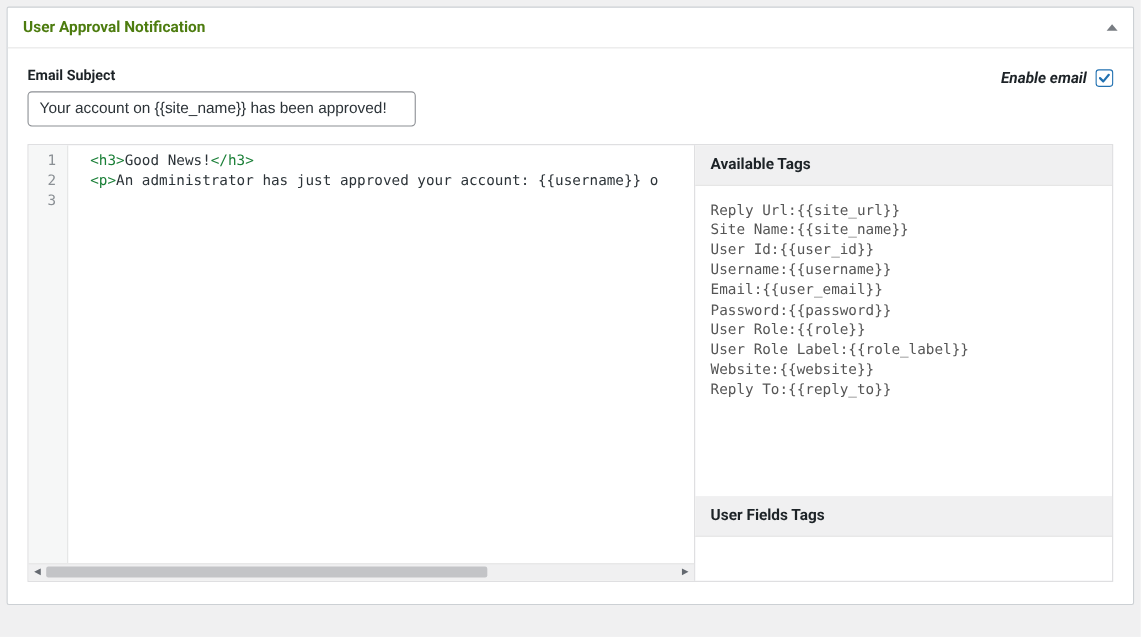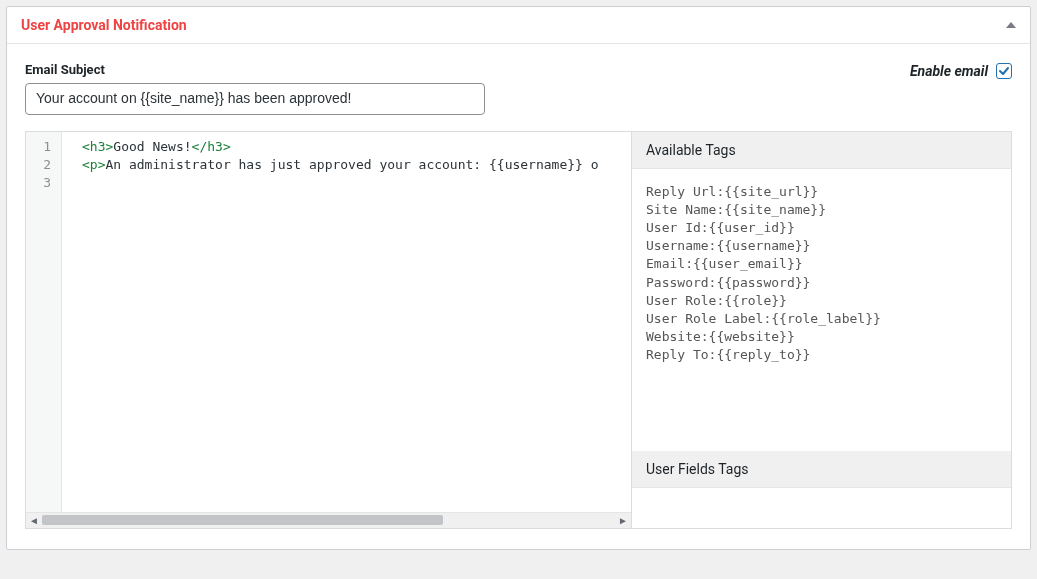--- a/index.html
+++ b/index.html
@@ -18,21 +18,21 @@
     .panel-header {
       display: flex;
       justify-content: space-between;
       align-items: center;
       padding: 10px 14px;
       border-bottom: 1px solid #e5e5e5;
     }
     .panel-title {
       font-size: 14px;
       font-weight: 700;
-      color: #ef4444;
+      color: #4d7c0f;
     }
     .collapse-icon {
       width: 0; height: 0;
       border-left: 5px solid transparent;
       border-right: 5px solid transparent;
       border-bottom: 6px solid #787c82;
     }
     .panel-body {
       padding: 18px 18px 20px 18px;
     }
@@ -43,21 +43,21 @@
       margin-bottom: 16px;
       gap: 20px;
     }
     .subject-block label {
       display: block;
       font-weight: 700;
       margin-bottom: 6px;
       font-size: 13px;
     }
     .subject-input {
-      width: 460px;
+      width: 353px;
       padding: 5px 10px;
       border: 1px solid #8c8f94;
       border-radius: 4px;
       font-size: 14px;
       color: #2c3338;
       background: #fff;
       line-height: 1.4;
     }
     .enable-block {
       display: flex;
@@ -150,21 +150,21 @@
       width: 380px;
       border-left: 1px solid #dcdcde;
       display: flex;
       flex-direction: column;
       min-height: 396px;
     }
     .tags-header {
       background: #f0f0f1;
       border-bottom: 1px solid #e5e5e5;
       padding: 10px 14px;
-      font-weight: 400;
+      font-weight: 700;
       font-size: 14px;
       color: #1d2327;
     }
     .tags-list {
       padding: 14px 14px;
       font-family: "Consolas", "Monaco", monospace;
       font-size: 13px;
       color: #555;
       line-height: 1.4;
       flex: 1;

